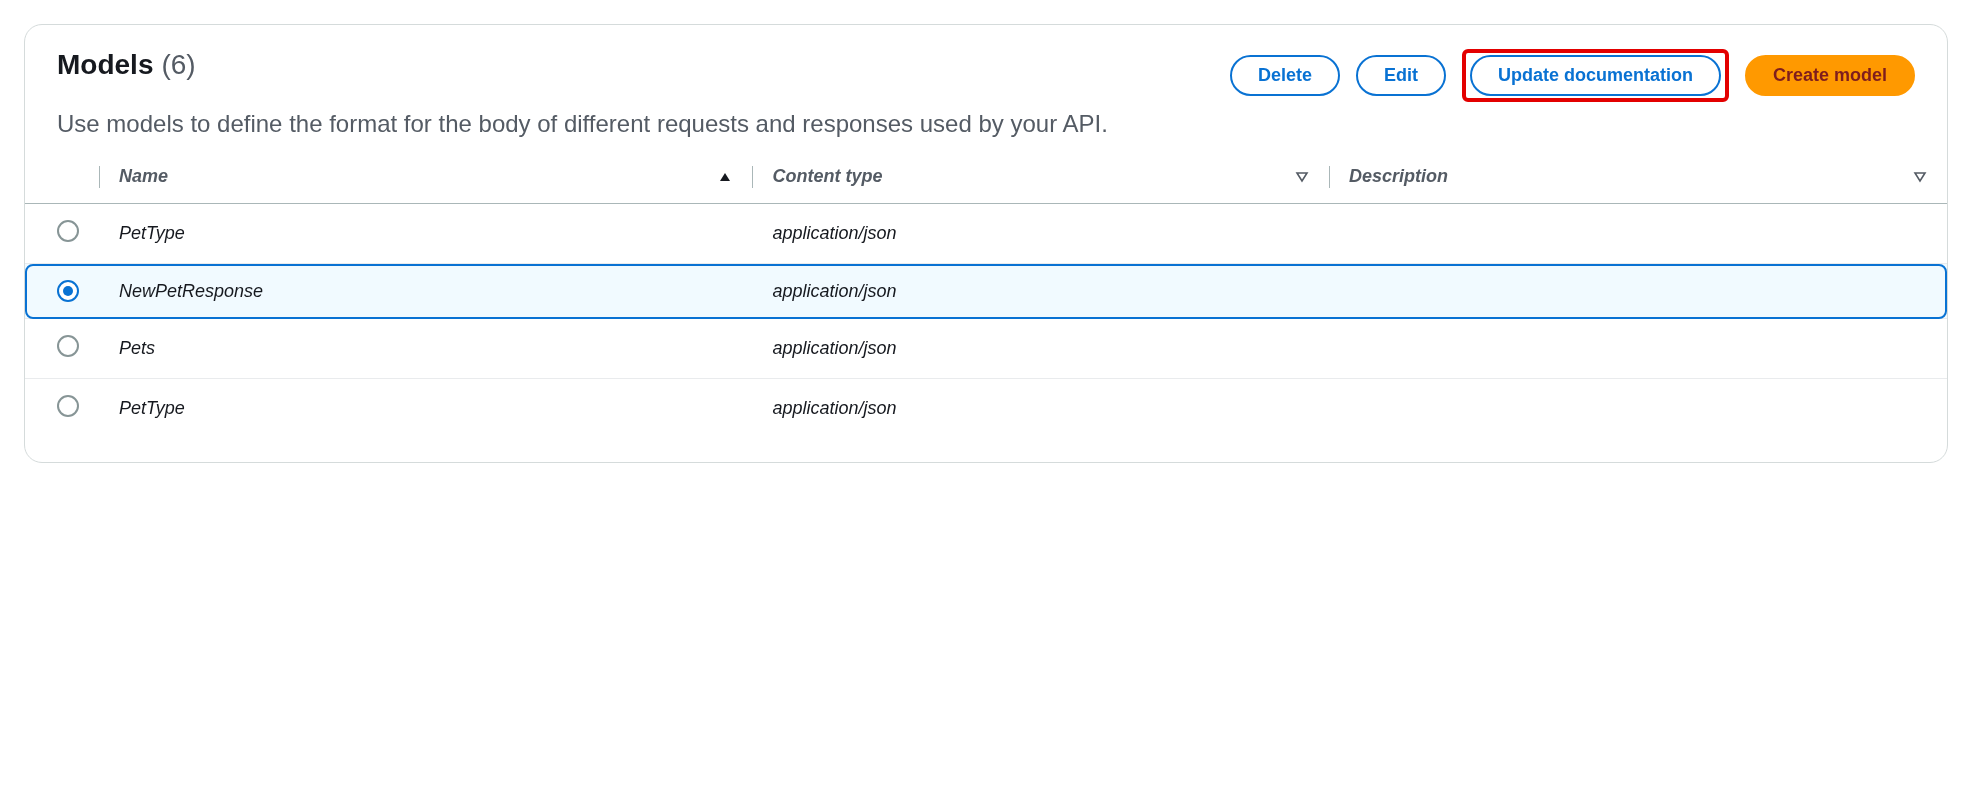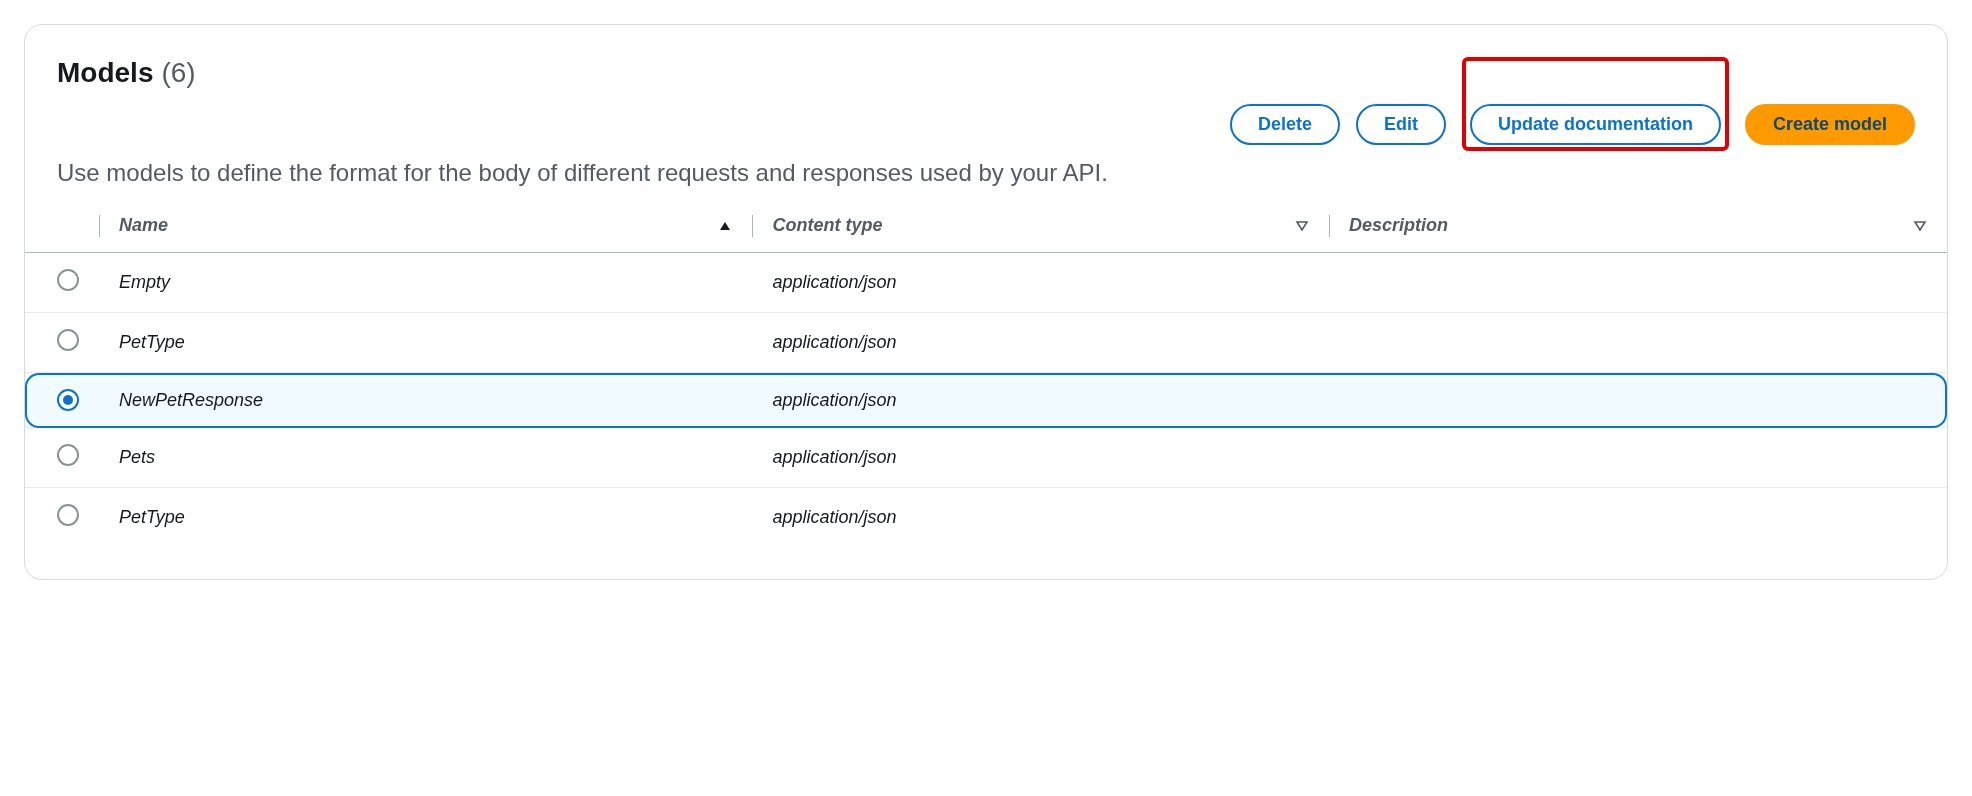--- a/index.html
+++ b/index.html
@@ -5,44 +5,44 @@
     * { box-sizing: border-box; margin: 0; padding: 0; }
     body {
       font-family: "Amazon Ember", "Helvetica Neue", Arial, sans-serif;
       background: #ffffff;
       padding: 24px;
       color: #16191f;
     }
     .panel {
       border: 1px solid #d5dbdb;
       border-radius: 18px;
-      padding: 32px 0;
+      padding: 24px 0;
     }
     .header {
       display: flex;
       justify-content: space-between;
       align-items: flex-start;
       padding: 0 32px 8px 32px;
       flex-wrap: wrap;
       gap: 16px;
     }
     .title-row { display: flex; align-items: baseline; gap: 8px; }
     .title { font-size: 28px; font-weight: 700; color: #16191f; }
     .count { font-size: 28px; font-weight: 400; color: #545b64; }
     .description {
       font-size: 24px; color: #545b64;
       padding: 0 32px 12px 32px;
     }
     .actions { display: flex; align-items: center; gap: 16px; flex-wrap: wrap; }
     .btn {
       font-size: 18px; font-weight: 700; padding: 8px 26px;
       border-radius: 24px; cursor: pointer; white-space: nowrap;
-      background: #ffffff; border: 2px solid #0972d3; color: #0972d3; margin-top: 41px;
+      background: #ffffff; border: 2px solid #0972d3; color: #0972d3;
     }
-    .btn-primary { background: #ff9900; border: 2px solid #ff9900; color: #0c4a6e; }
+    .btn-primary { background: #ff9900; border: 2px solid #ff9900; color: #7f1d1d; }
     .highlight-box {
       border: 4px solid #e30000; padding: 2px 4px; border-radius: 6px;
       display: inline-flex;
     }
     .table { width: 100%; border-collapse: collapse; font-style: italic; }
     .table th, .table td {
       text-align: left; padding: 16px 20px; font-size: 18px;
     }
     .table thead th {
       color: #545b64; font-weight: 700; border-bottom: 1px solid #aab7b8;
@@ -62,21 +62,21 @@
       width: 22px; height: 22px; border: 2px solid #879596; border-radius: 50%;
       display: inline-flex; align-items: center; justify-content: center; cursor: pointer;
       background: #ffffff;
     }
     .radio.selected { border-color: #0972d3; }
     .radio.selected::after {
       content: ""; width: 10px; height: 10px; background: #0972d3; border-radius: 50%;
     }
     tr.selected-row {
       background: #f1faff; outline: 2px solid #0972d3; outline-offset: -2px;
-      border-radius: 14px;
+      border-radius: 8px;
     }
     tr.selected-row td:first-child { border-left: none; }
     .name-cell { color: #16191f; width: 34%; }
     .ct-cell { color: #16191f; width: 30%; }
     .desc-cell { color: #16191f; }
   </style>
 </head>
 <body>
 
 <div class="panel">
@@ -128,26 +128,20 @@
                   <polygon points="2,3 12,3 7,11" fill="none" stroke="currentColor" stroke-width="1.6"></polygon>
                 </svg>
             </span>
           </div>
         </th>
       </tr>
     </thead>
     <tbody>
       <tr>
         <td class="radio-cell"><span class="radio"></span></td>
-        <td class="name-cell">Empty</td>
-        <td class="ct-cell">application/json</td>
-        <td class="desc-cell"></td>
-      </tr>
-      <tr>
-        <td class="radio-cell"><span class="radio"></span></td>
         <td class="name-cell">PetType</td>
         <td class="ct-cell">application/json</td>
         <td class="desc-cell"></td>
       </tr>
       <tr class="selected-row">
         <td class="radio-cell"><span class="radio selected"></span></td>
         <td class="name-cell">NewPetResponse</td>
         <td class="ct-cell">application/json</td>
         <td class="desc-cell"></td>
       </tr>

